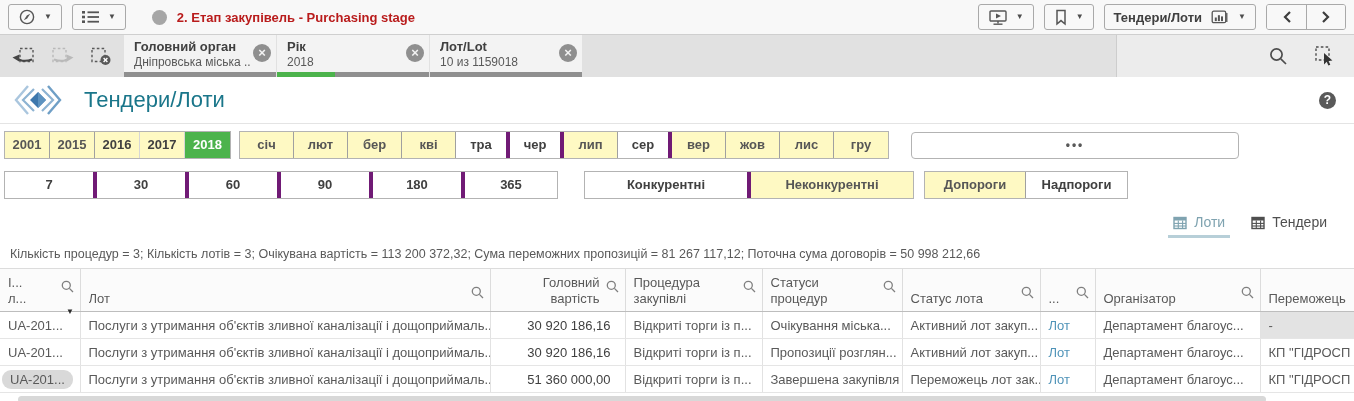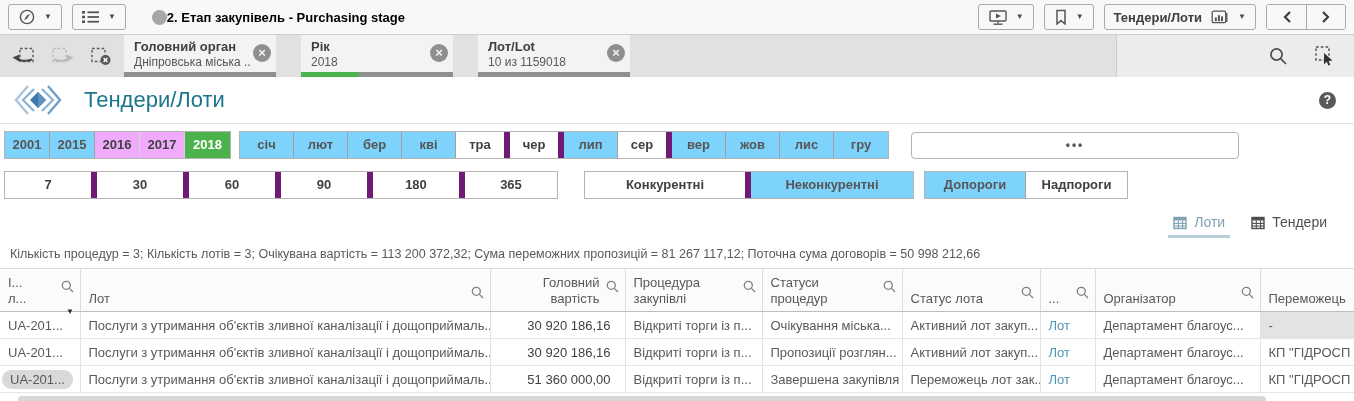--- a/index.html
+++ b/index.html
@@ -6,34 +6,34 @@
     font-family:"Liberation Sans", sans-serif;-webkit-font-smoothing:antialiased;}
   *{box-sizing:border-box;}
 
   
   .topbar{height:35px;background:#f8f8f8;border-bottom:1px solid #cfcfcf;display:flex;align-items:center;padding:0 8px;}
   .tb-btn{height:26px;border:1px solid #a9a9a9;border-radius:3px;background:#f8f8f8;display:flex;align-items:center;
     padding:0 9px;gap:8px;cursor:pointer;}
   .tb-btn + .tb-btn{margin-left:10px;}
   .caret{font-size:8px;color:#4d4d4d;line-height:1;}
   .app-badge{width:15px;height:15px;border-radius:50%;background:#a6a6a6;margin-left:26px;display:inline-block;}
-  .tb-title{font-size:13px;font-weight:bold;color:#000000;white-space:nowrap;}
+  .tb-title{font-size:13px;font-weight:bold;color:#b91c1c;margin-left:10px;white-space:nowrap;}
   .tb-right{margin-left:auto;display:flex;align-items:center;}
   .sheet-sel{gap:9px;}
   .sheet-sel .lbl{font-size:13px;font-weight:bold;color:#404040;}
   .btn-group{display:flex;margin-left:10px;border:1px solid #a9a9a9;border-radius:3px;overflow:hidden;height:26px;}
   .nav-btn{width:39px;display:flex;align-items:center;justify-content:center;background:#f8f8f8;cursor:pointer;}
   .nav-btn + .nav-btn{border-left:1px solid #a9a9a9;}
 
   
   .selbar{height:42px;background:#e1e1e1;display:flex;align-items:stretch;}
   .sel-tools{display:flex;align-items:center;gap:16px;padding:0 12px 0 12px;}
   .tool{cursor:pointer;display:flex;align-items:center;}
   .tool.disabled{opacity:.45;cursor:default;}
-  .chips{display:flex;gap:24px;}
+  .chips{display:flex;}
   .chip{width:152px;background:#f3f3f3;position:relative;margin-right:1px;padding:4px 26px 0 10px;cursor:pointer;}
   .chip-field{font-size:13px;font-weight:bold;color:#404040;white-space:nowrap;overflow:hidden;}
   .chip-value{font-size:12px;color:#595959;white-space:nowrap;overflow:hidden;margin-top:1px;}
   .chip-x{position:absolute;right:5px;top:9px;width:18px;height:18px;border-radius:50%;background:#8f8f8f;color:#f3f3f3;
     font-size:13px;font-weight:bold;line-height:17px;text-align:center;cursor:pointer;}
   .chip-bar{position:absolute;left:0;right:0;bottom:0;height:5px;background:#8f8f8f;}
   .chip-bar-green{height:100%;background:#4cb34c;width:0;}
   .sel-right{margin-left:auto;width:238px;background:#ececec;border-left:1px solid #cdcdcd;display:flex;
     align-items:center;justify-content:flex-end;gap:26px;padding-right:18px;}
 
@@ -43,23 +43,23 @@
   .help{margin-left:auto;width:17px;height:17px;border-radius:50%;background:#595959;color:#fff;font-size:12px;
     font-weight:bold;line-height:17px;text-align:center;cursor:pointer;}
 
   
   .frow{display:flex;align-items:center;margin-left:4px;}
   .frow1{margin-top:7px;}
   .frow2{margin-top:12px;}
   .listbox{display:flex;border:1px solid #b3b3b3;height:28px;}
   .lb-item{height:26px;line-height:26px;text-align:center;font-size:13px;font-weight:bold;cursor:pointer;
     white-space:nowrap;overflow:hidden;}
-  .state-excluded{background:#7dd3fc;color:#565656;border-right:1px solid #a0a0a0;}
-  .state-alternative{background:#f0abfc;color:#404040;border-right:1px solid #d6d6d6;}
-  .state-possible{background:#fff;color:#404040;border-right:6px solid #701a75;}
+  .state-excluded{background:#fef9c3;color:#565656;border-right:1px solid #a0a0a0;}
+  .state-alternative{background:#fef9c3;color:#404040;border-right:1px solid #d6d6d6;}
+  .state-possible{background:#fff;color:#404040;border-right:4px solid #701a75;}
   .state-selected{background:#4cb34c;color:#fff;border-right:1px solid #3da33d;}
   .lb-item:last-child{border-right:none;}
   .yw{width:45px;} .mw{width:54px;} .pw{width:92px;} .tw{width:101px;} .cw1{width:166px;} .cw2{width:162px;}
   .mbox{margin-left:8px;} .tbox{margin-left:10px;} .cbox{margin-left:26px;}
   .searchbox{margin-left:22px;width:328px;height:27px;border:1px solid #b3b3b3;border-radius:4px;background:#fff;
     display:flex;align-items:center;justify-content:center;font-size:12px;font-weight:bold;color:#595959;
     letter-spacing:2px;cursor:text;}
 
   
   .tabs{display:flex;justify-content:flex-end;align-items:flex-end;gap:16px;margin-top:13px;padding-right:22px;height:26px;}

